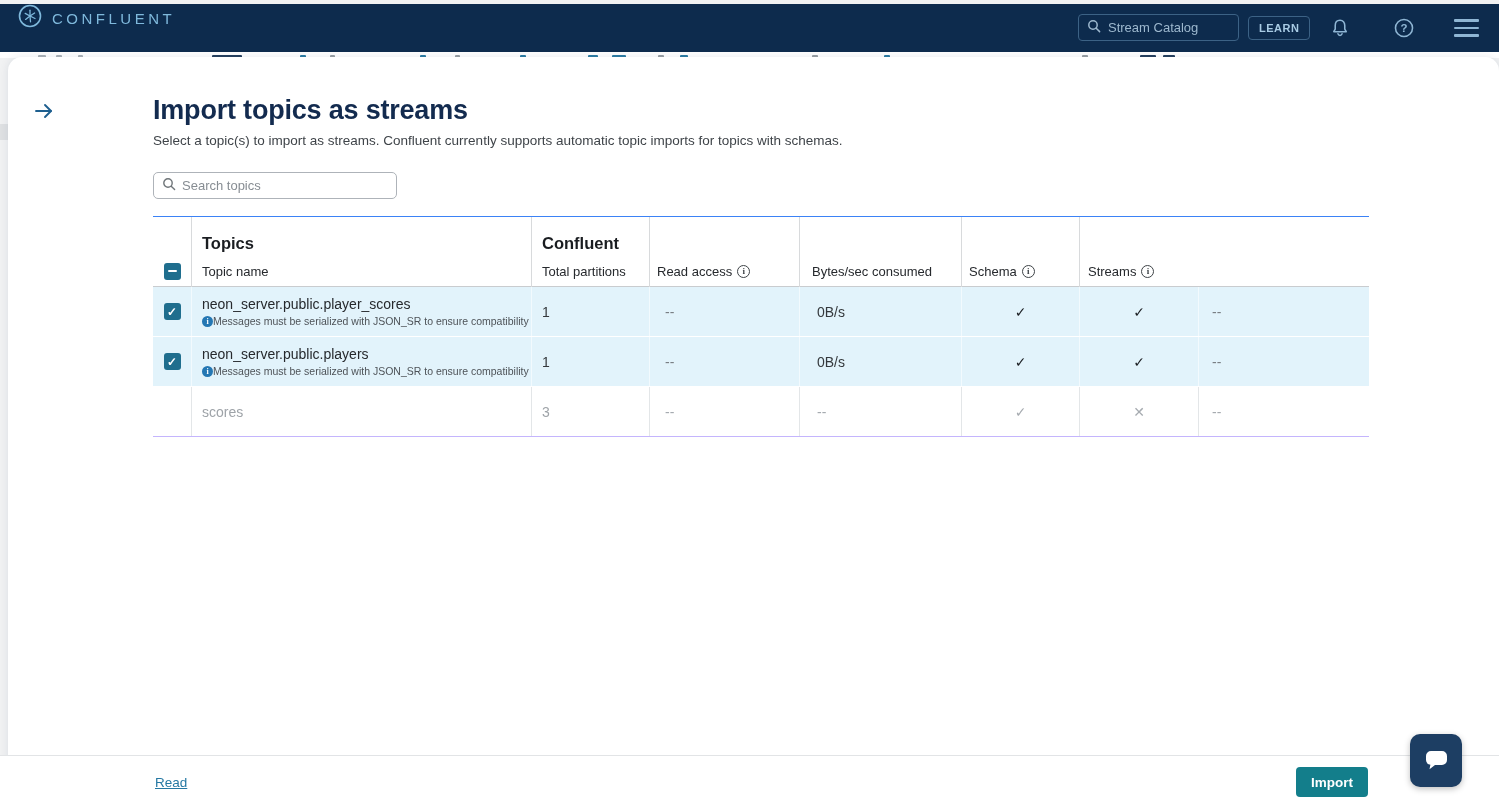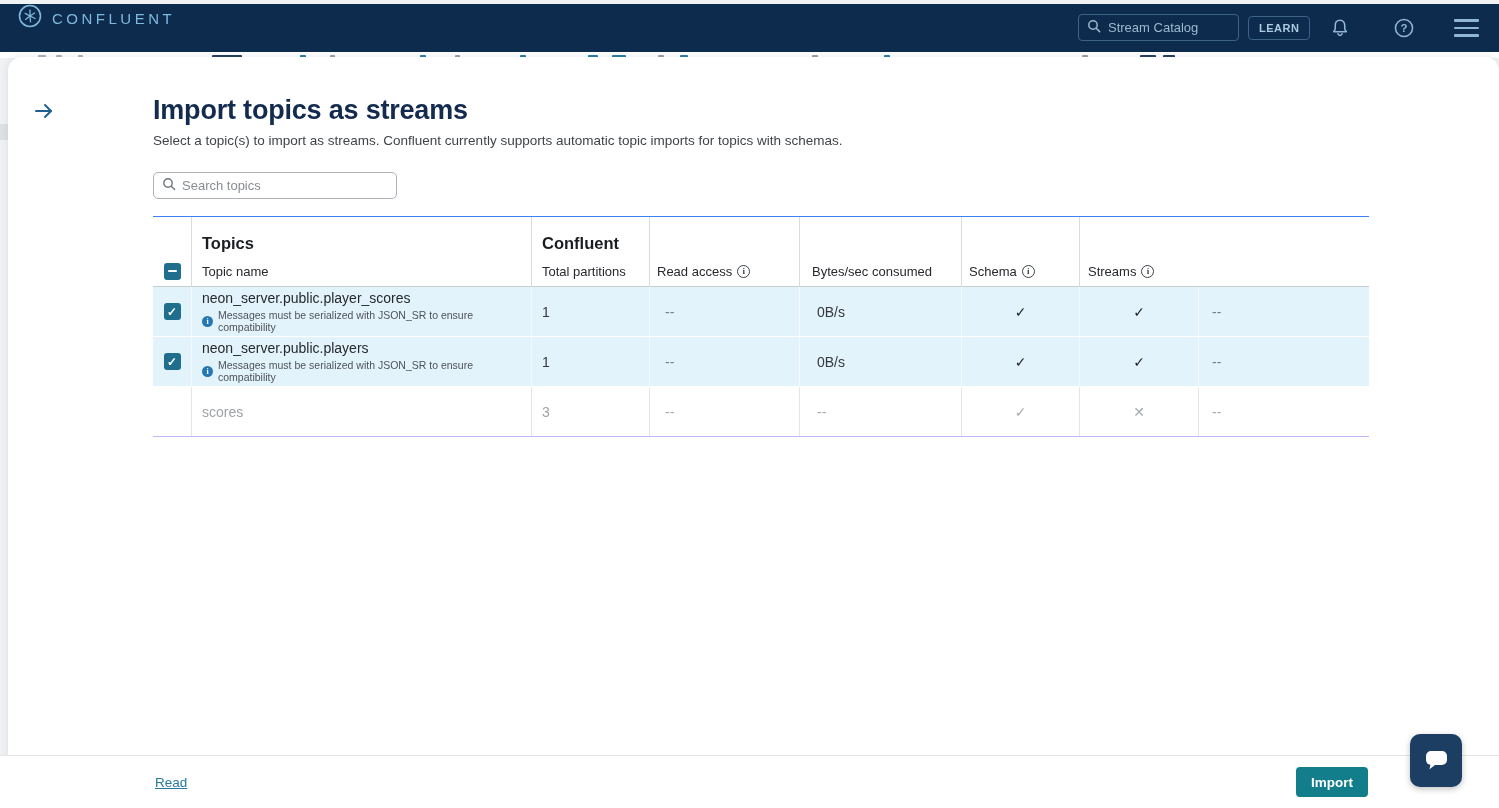--- a/index.html
+++ b/index.html
@@ -76,21 +76,21 @@
     height:50px; border-bottom:1px solid #E8EAEC; cursor:pointer; }
   .trow:last-child { border-bottom:1px solid #c4b5fd; }
   .td { height:100%; display:flex; align-items:center; border-left:1px solid #E3E6E8;
     font-size:14px; color:#34383C; }
   .td:first-child { border-left:none; justify-content:center; }
   .trow.selected { background:#E2F3FB; border-bottom-color:#FFFFFF; }
   .trow.selected .td { border-left-color:#F2FAFE; }
   .topic-cell { flex-direction:column; align-items:flex-start !important; justify-content:center;
     padding-left:10px; }
   .topic-name { font-size:14px; color:#26292D; line-height:16px; }
-  .topic-note { margin-top:3px; display:flex; align-items:center; gap:5px;
+  .topic-note { margin-top:3px; display:flex; align-items:center; 
     font-size:10.5px; color:#4E5358; }
   .pad10 { padding-left:10px; } .pad15 { padding-left:15px; } .pad17 { padding-left:17px; }
   .pad13 { padding-left:13px; }
   .ctr { justify-content:center; }
   .dash-val { color:#7A7F84; }
   .mark { font-size:14px; color:#1A1D21; }
   .trow.disabled .topic-name, .trow.disabled .td { color:#9EA3A8; }
   .trow.disabled .mark, .trow.disabled .dash-val { color:#A6ABB0; }
 
   

